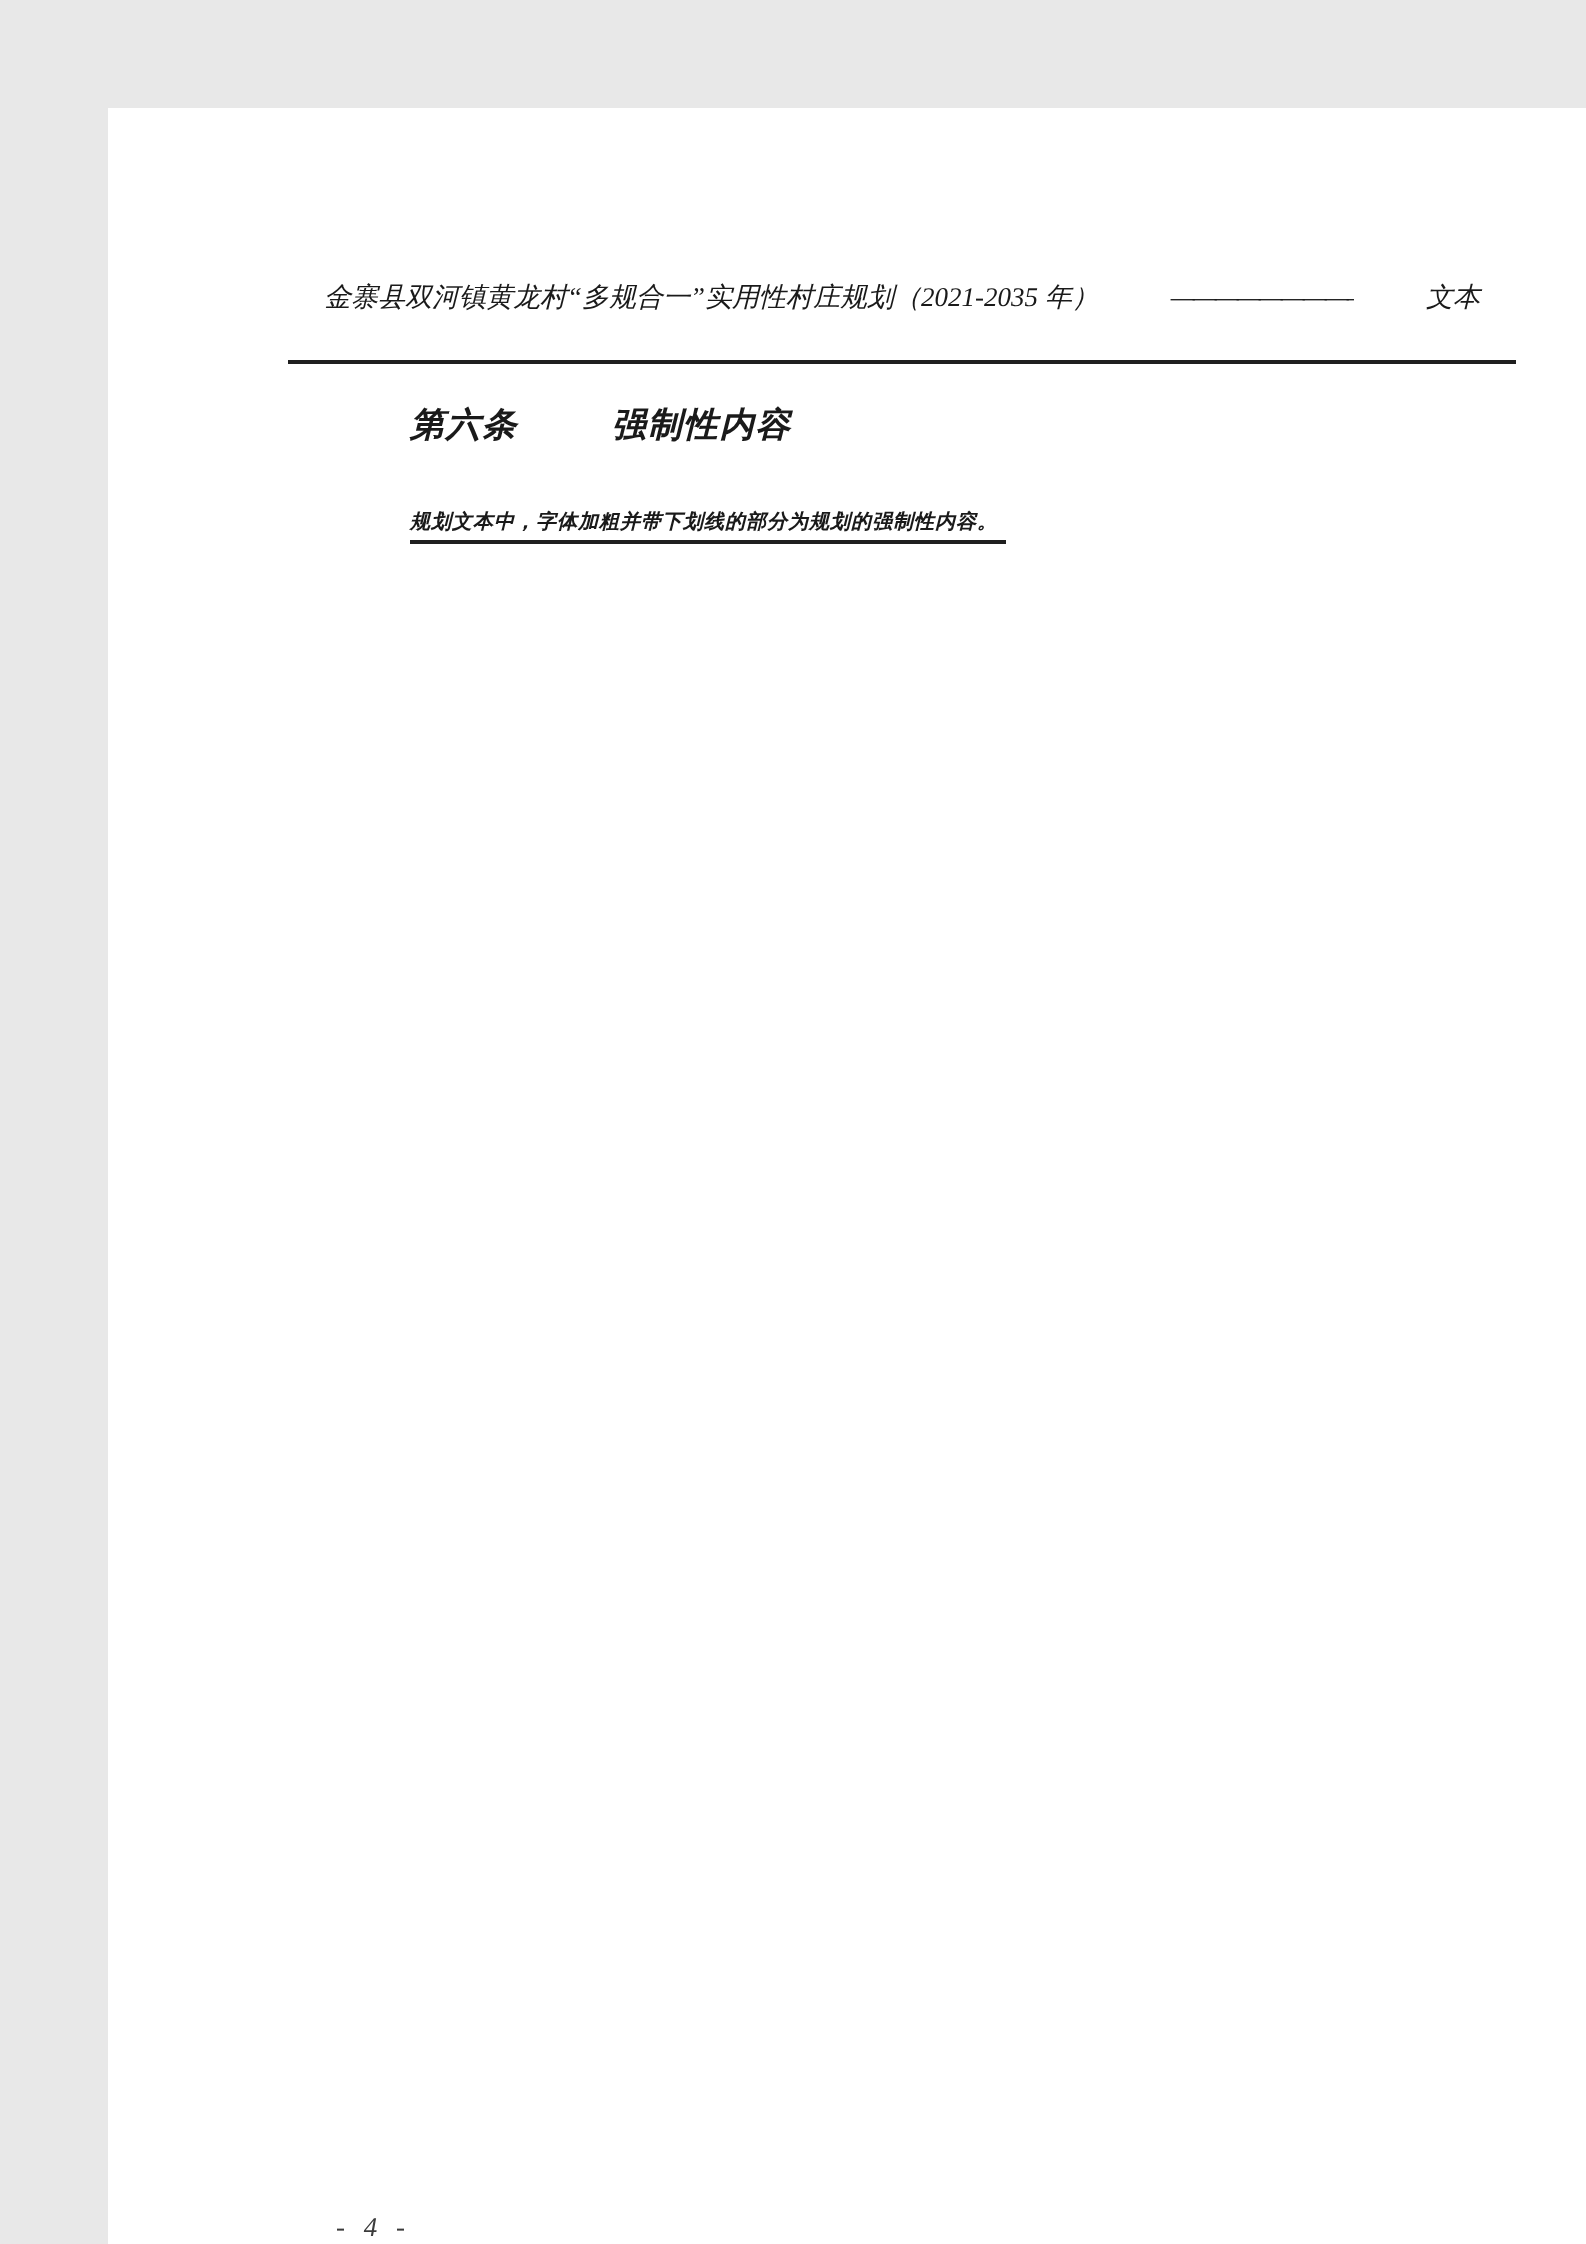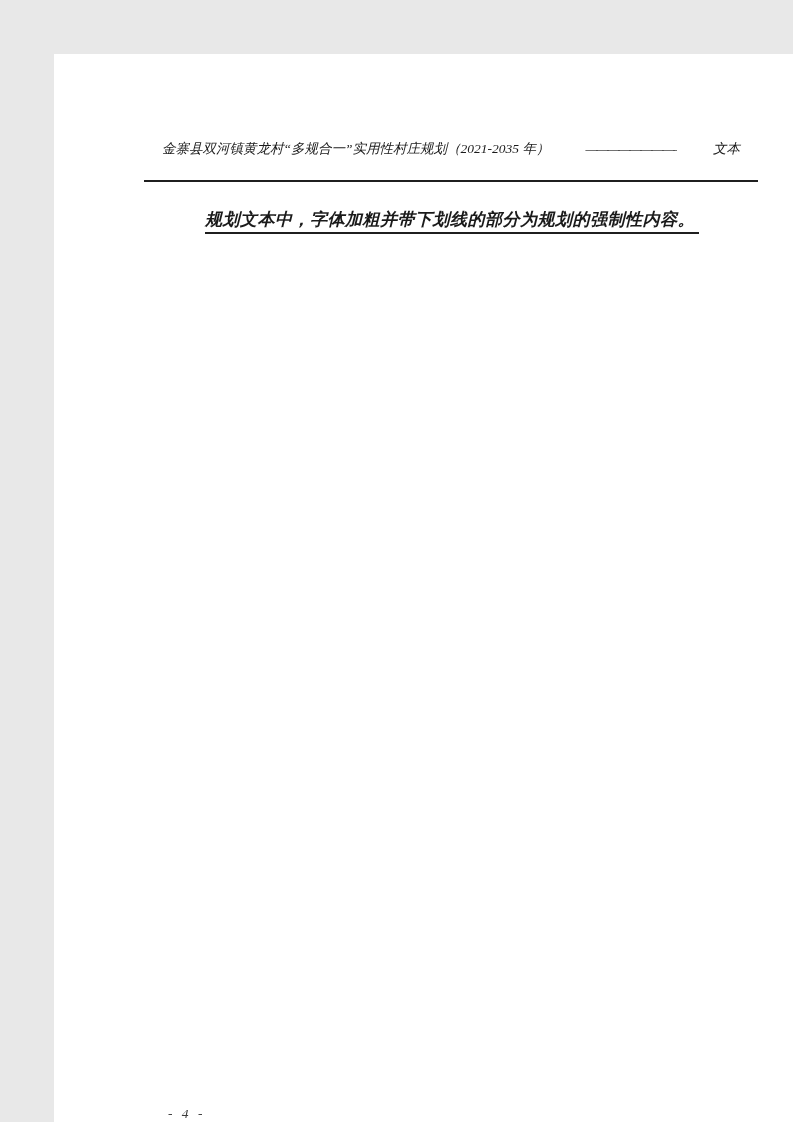--- a/index.html
+++ b/index.html
@@ -53,21 +53,21 @@
     font-size: 17px;
     line-height: 22px;
     letter-spacing: 1px;
   }
   .section-heading .section-number { margin-right: 1.7em; }
   .mandatory-clause {
     margin-top: 28px;
     padding-left: 25px;
     font-family: "Liberation Sans", "DejaVu Sans", sans-serif;
     font-weight: bold;
-    font-size: 17px;
+    font-size: 10px;
     line-height: 20px;
     letter-spacing: 0.5px;
   }
   .mandatory-clause .underlined {
     border-bottom: 2px solid #1f1f1f;
     padding-bottom: 3px;
     padding-right: 4px;
   }
   
   .page-footer {
@@ -86,20 +86,23 @@
 
   <div class="doc-header">
     <span class="title">金寨县双河镇黄龙村“多规合一”实用性村庄规划（2021-2035 年）</span>
     <span class="dash-fill">————————————————————————————————————————</span>
     <span class="doc-type">文本</span>
   </div>
 
   <div class="content">
 
 
+    <h2 class="section-heading">
+      <span class="section-number">第六条</span><span class="section-title">强制性内容</span>
+    </h2>
 
     <p class="mandatory-clause">
       <span class="underlined">规划文本中，字体加粗并带下划线的部分为规划的强制性内容。</span>
     </p>
 
   </div>
 
   <div class="page-footer">- 4 -</div>
 
 </div>

